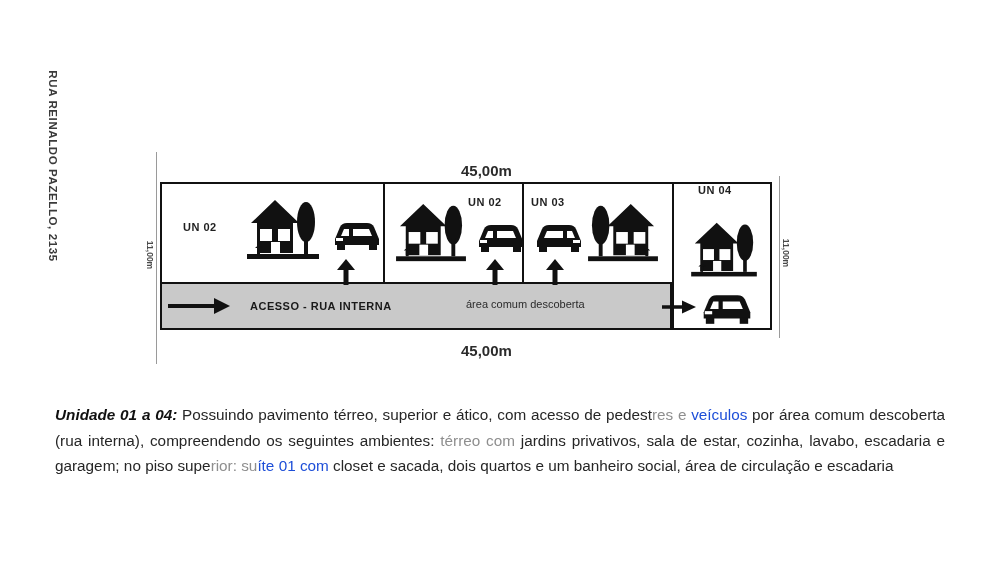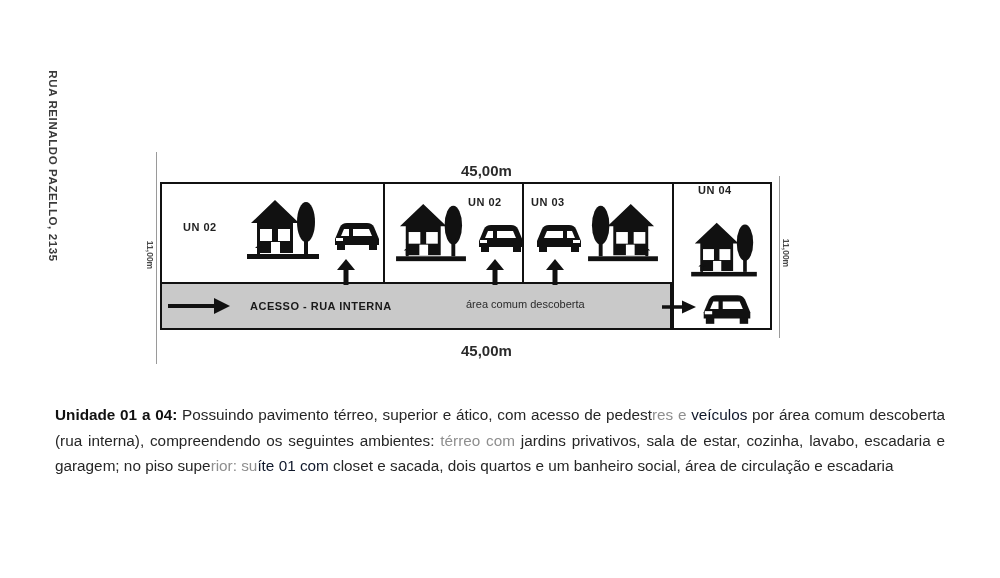--- a/index.html
+++ b/index.html
@@ -61,23 +61,23 @@
   #desc{
     position:absolute;left:0;top:396px;width:1000px;height:182px;
   }
   .para{
     position:absolute;left:55px;width:890px;
     font-size:15.3px;line-height:25.5px;color:#262626;
     text-align:justify;
   }
   #p1{top:6px;}
   #p2{top:110px;left:68px;width:877px;text-align:left;}
-  .bold{font-weight:bold;color:#111;}
+  .bold{font-weight:bold;color:#111;font-style:italic;}
   .fade1{color:#8e8e8e;}
-  .fade2{color:#0f172a;}
+  .fade2{color:#1d4ed8;}
 </style>
 </head>
 <body>
 
 <div id="plan">
 
   <div class="street-label">RUA REINALDO PAZELLO, 2135</div>
 
   <div class="dimline-v" style="left:156px;top:152px;height:212px;"></div>
   <div class="dim-txt-v" style="left:127px;top:250px;width:46px;text-align:center;">11,00m</div>

